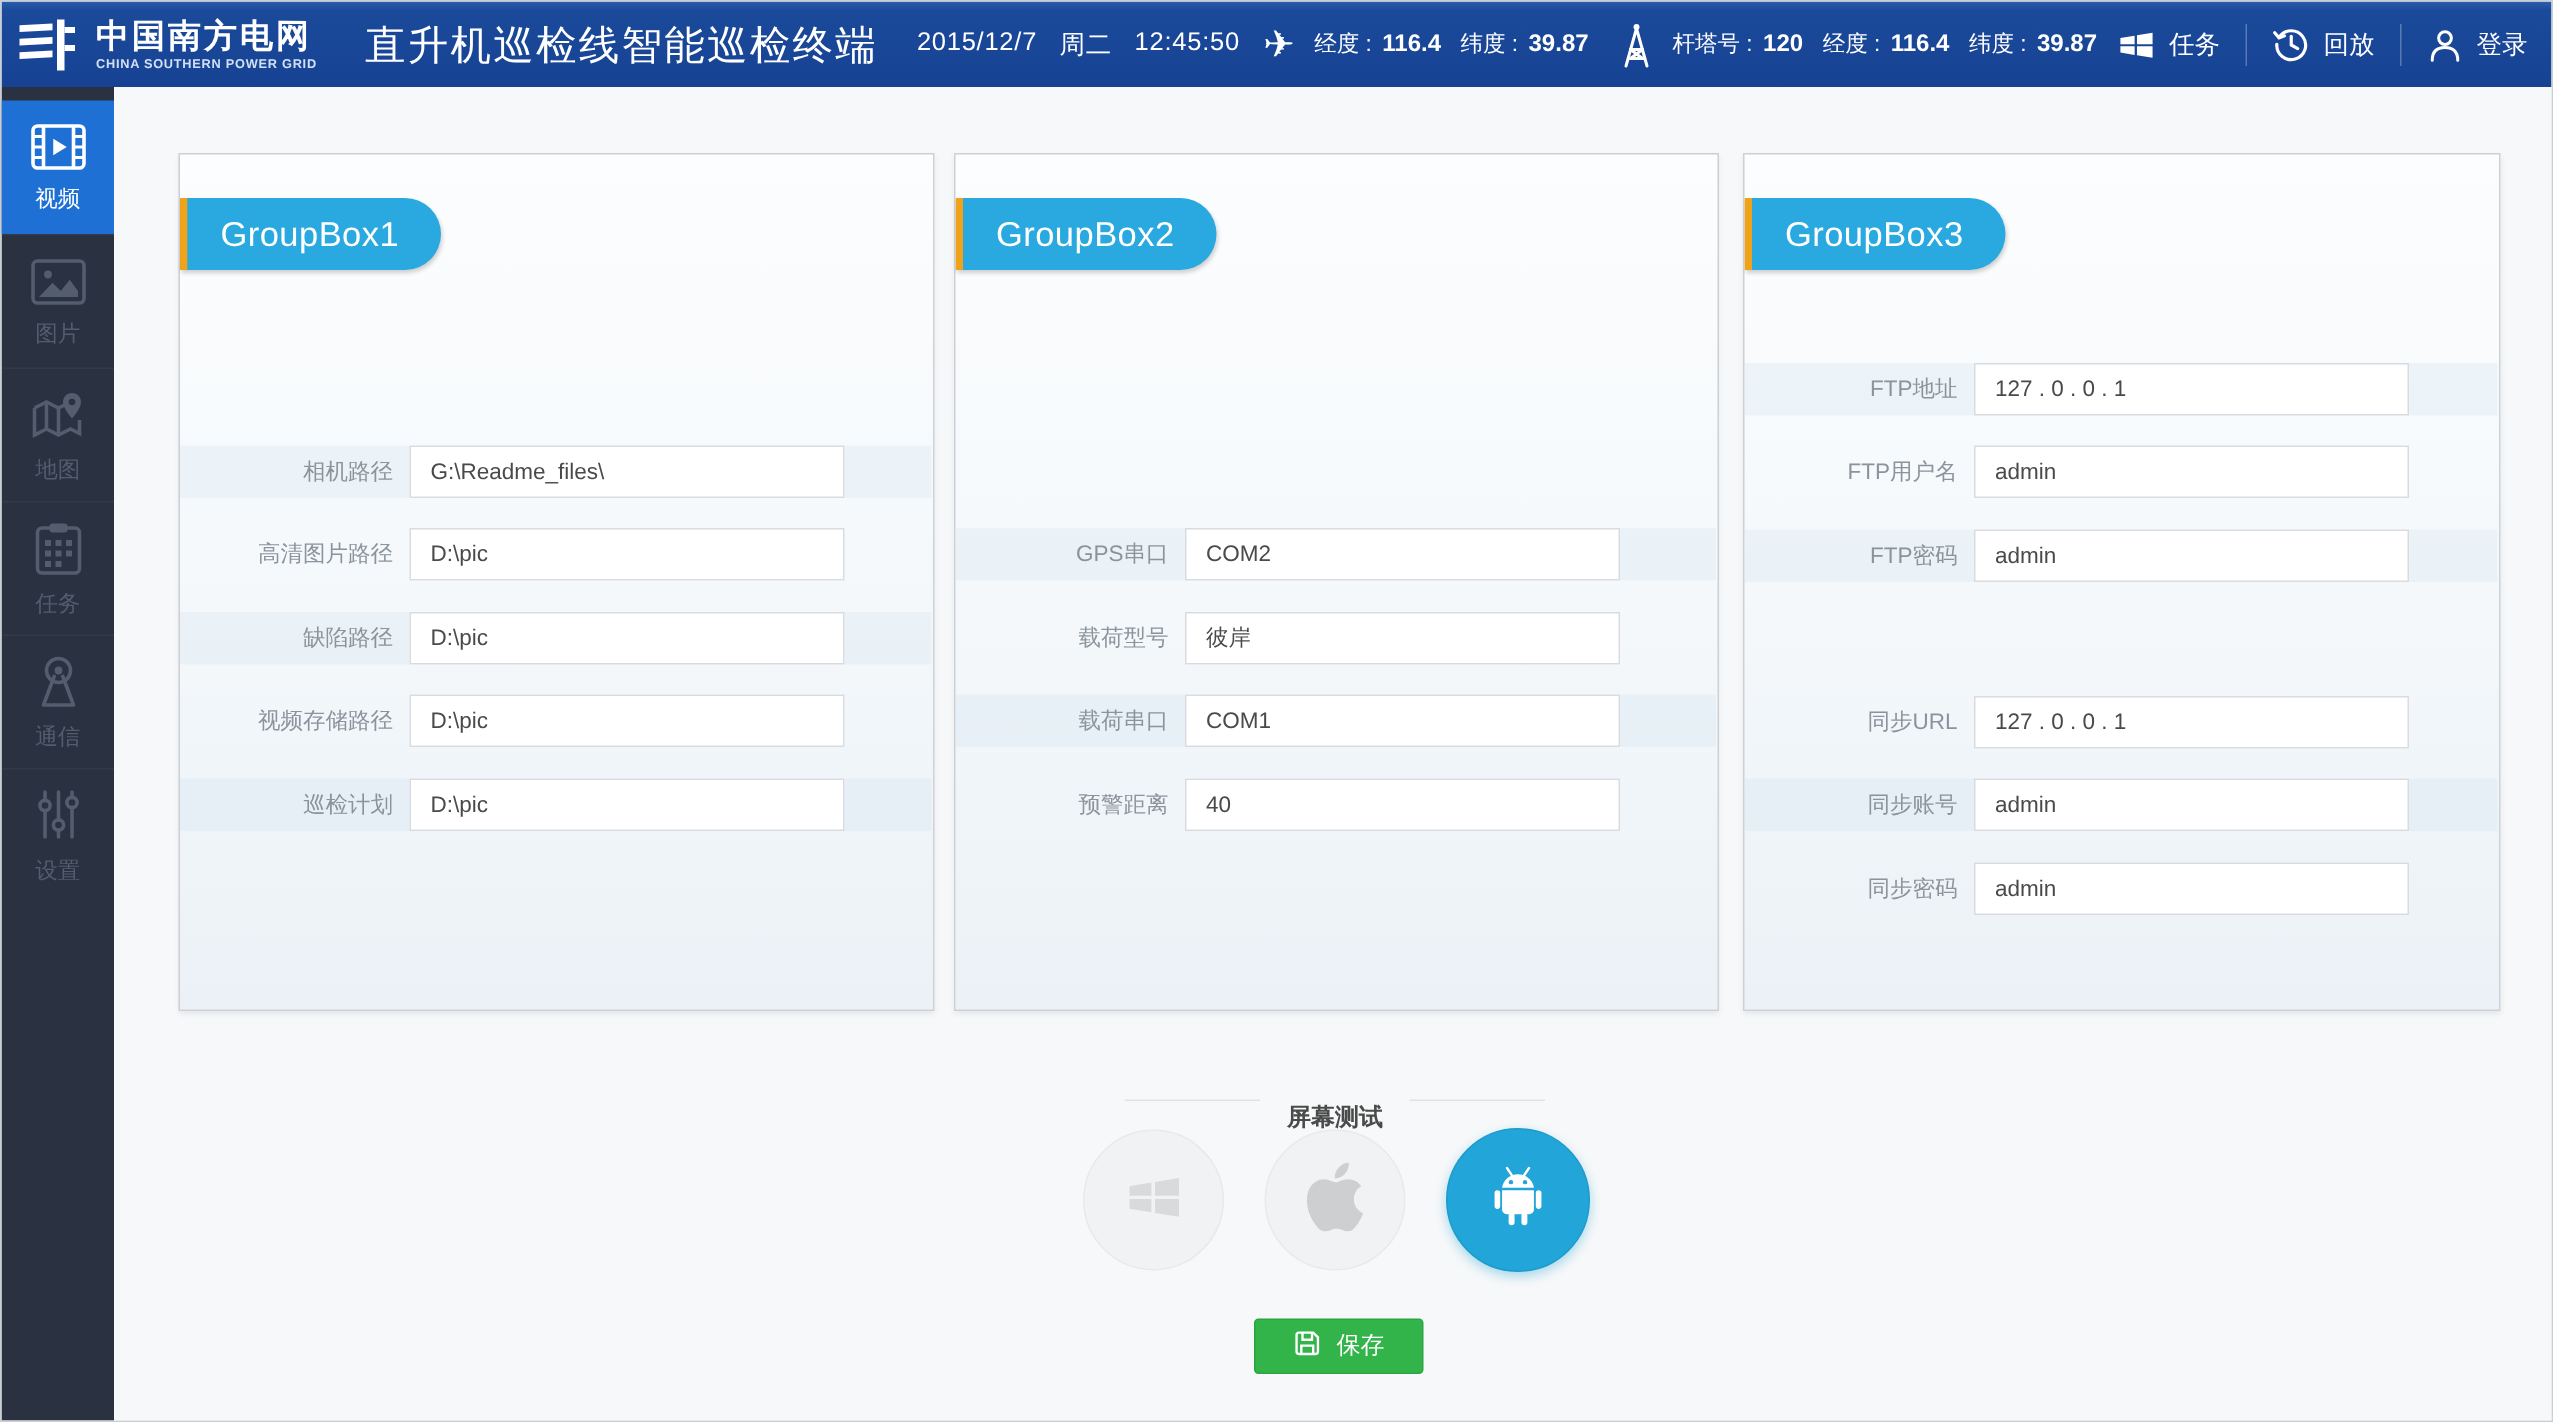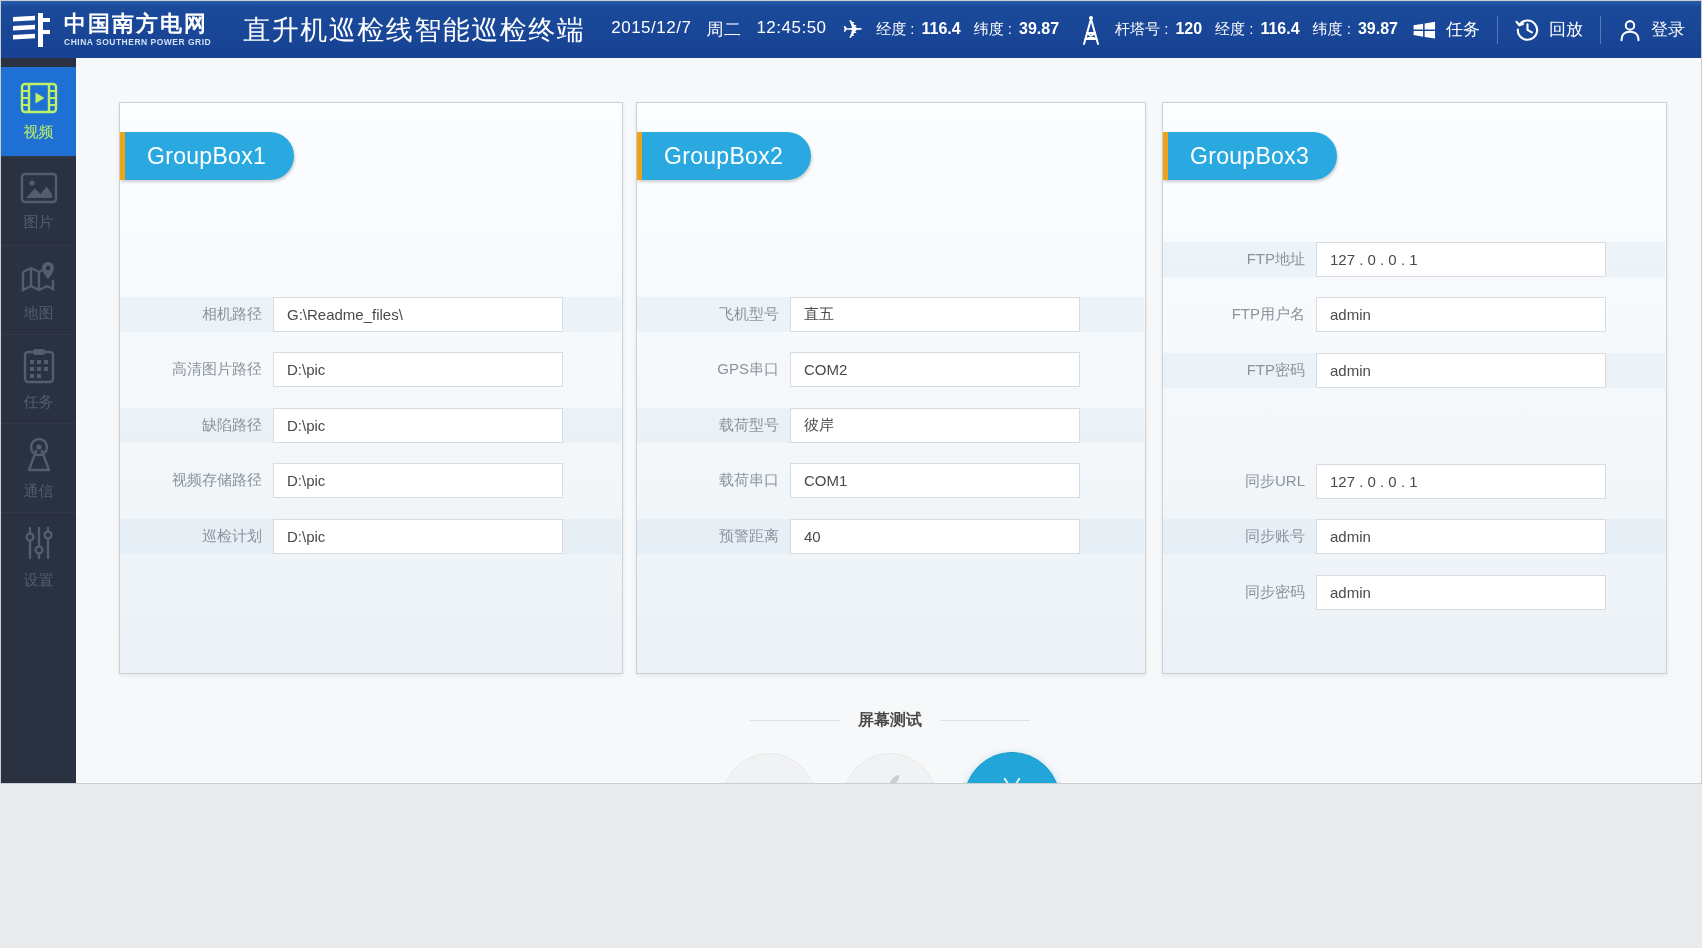--- a/index.html
+++ b/index.html
@@ -1,18 +1,18 @@
 <!DOCTYPE html>
 <html><head>
 <meta charset="utf-8">
 <style>
   * { margin:0; padding:0; box-sizing:border-box; }
   html,body { background:#e8eaec; }
   body { font-family:"Liberation Sans","DejaVu Sans",sans-serif; }
-  .frame { width:1702px; height:784px; background:#ffffff; border:1px solid #c9ced3; position:relative; overflow:hidden; }
+  .frame { width:1702px; height:948px; background:#ffffff; border:1px solid #c9ced3; position:relative; overflow:hidden; }
 
   
   .header { height:57px; background:linear-gradient(180deg,#2c5dad 0%,#1b4a9b 10%,#174293 100%);
             display:flex; align-items:center; color:#fff; padding:0 16px 0 10px; }
   .logo { display:flex; align-items:center; gap:9px; flex:none; }
   .logo-mark svg { display:block; }
   .logo-text { line-height:1.05; }
   .logo-text .cn { font-size:22px; font-weight:bold; letter-spacing:2px; }
   .logo-text .en { font-size:8.5px; letter-spacing:0.5px; color:#d2e0f6; margin-top:2px; font-weight:bold; }
   .app-title { font-size:27px; margin-left:32px; letter-spacing:1.5px; flex:none; }
@@ -28,21 +28,21 @@
   .vsep { width:1px; height:28px; background:rgba(255,255,255,0.28); margin:0 4px; }
   .hbtn { display:flex; align-items:center; gap:9px; font-size:17px; cursor:pointer; white-space:nowrap; }
 
   
   .body { display:flex; height:889px; }
   .sidebar { width:75px; background:#2a3140; padding-top:9px; flex:none; }
   .side-item { height:89px; display:flex; flex-direction:column; align-items:center; justify-content:center;
                gap:8px; color:#535d6e; cursor:pointer; border-top:1px solid rgba(255,255,255,0.045); }
   .side-item:first-child { border-top:none; }
   .side-item .lab { font-size:15px; }
-  .side-item.active { background:#1e70d4; color:#bef264; }
+  .side-item.active { background:#1e70d4; color:#ffffff; }
   .side-item svg { display:block; }
 
   
   .main { flex:1; position:relative; background:#f7f8f9; }
   .panel { position:absolute; top:44px; height:572px;
            background:linear-gradient(180deg,#fcfdfe 0%,#f4f8fb 55%,#ebf1f6 100%);
            border:1px solid #ccd1d5; box-shadow:0 2px 4px rgba(0,0,0,0.07); }
   .panel-1 { left:43px;   width:504px; }
   .panel-2 { left:560px;  width:510px; }
   .panel-3 { left:1086px; width:505px; }
@@ -52,21 +52,21 @@
           box-shadow:1px 2px 3px rgba(0,0,0,0.18); letter-spacing:0.3px; }
   .row { position:absolute; left:0; right:1px; height:35px; display:flex; align-items:center; }
   .row:nth-child(even) { background:rgba(216,230,241,0.35); }
   .row label { width:153px; text-align:right; color:#8b939c; font-size:15px; padding-right:11px; flex:none; }
   .row input { width:290px; height:35px; border:1px solid #d8dce1; background:#fff; font-size:15px;
                color:#4a4a4a; padding:0 13px; font-family:inherit; outline:none; }
 
   
   .stest { position:absolute; top:652px; left:674px; width:280px; display:flex; align-items:center; gap:18px; }
   .stest .line { flex:1; height:1px; background:#dfe1e3; }
-  .stest .txt { font-size:16px; color:#4a4a4a; font-weight:bold; white-space:nowrap; }
+  .stest .txt { font-size:16px; color:#4a4a4a; font-weight:bold; white-space:nowrap;margin-top:25px; }
   .os-row { position:absolute; top:694px; left:560px; width:510px; display:flex; justify-content:center;
             align-items:center; gap:27px; }
   .os-btn { width:94px; height:94px; border-radius:50%; background:#f1f2f3; border:1px solid #e7e9ea;
             display:flex; align-items:center; justify-content:center; cursor:pointer; }
   .os-btn.android { width:96px; height:96px; background:#22a5d8; border-color:#1d9bcb;
                     box-shadow:0 3px 8px rgba(34,165,216,0.4); }
   .save-btn { position:absolute; top:821px; left:760px; width:113px; height:37px; background:#33b44a;
               border:1px solid #2aa53f; border-radius:3px; color:#fff; font-size:16px;
               display:flex; align-items:center; justify-content:center; gap:10px; cursor:pointer; }
 </style>
@@ -274,24 +274,20 @@
           <input type="text" value="D:\pic" style="">
         </div>
         <div class="row" style="top:416px">
           <label>巡检计划</label>
           <input type="text" value="D:\pic" style="">
         </div>
       </div>
 
       <div class="panel panel-2">
         <div class="gtab">GroupBox2</div>
-        <div class="row" style="top:194px">
-          <label>飞机型号</label>
-          <input type="text" value="直五" style="">
-        </div>
         <div class="row" style="top:249px">
           <label>GPS串口</label>
           <input type="text" value="COM2" style="">
         </div>
         <div class="row" style="top:305px">
           <label>载荷型号</label>
           <input type="text" value="彼岸" style="">
         </div>
         <div class="row" style="top:360px">
           <label>载荷串口</label>

